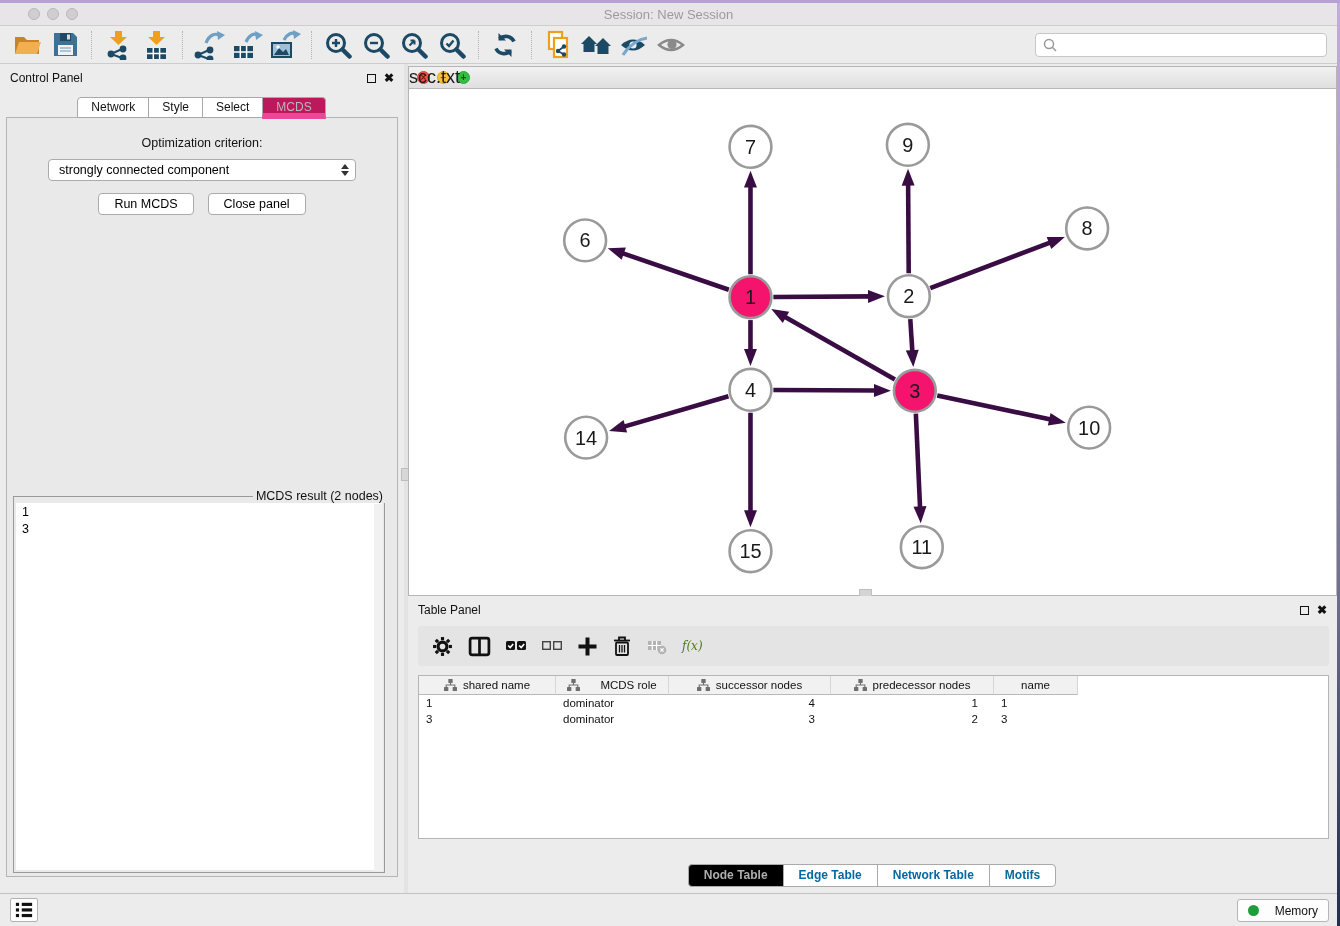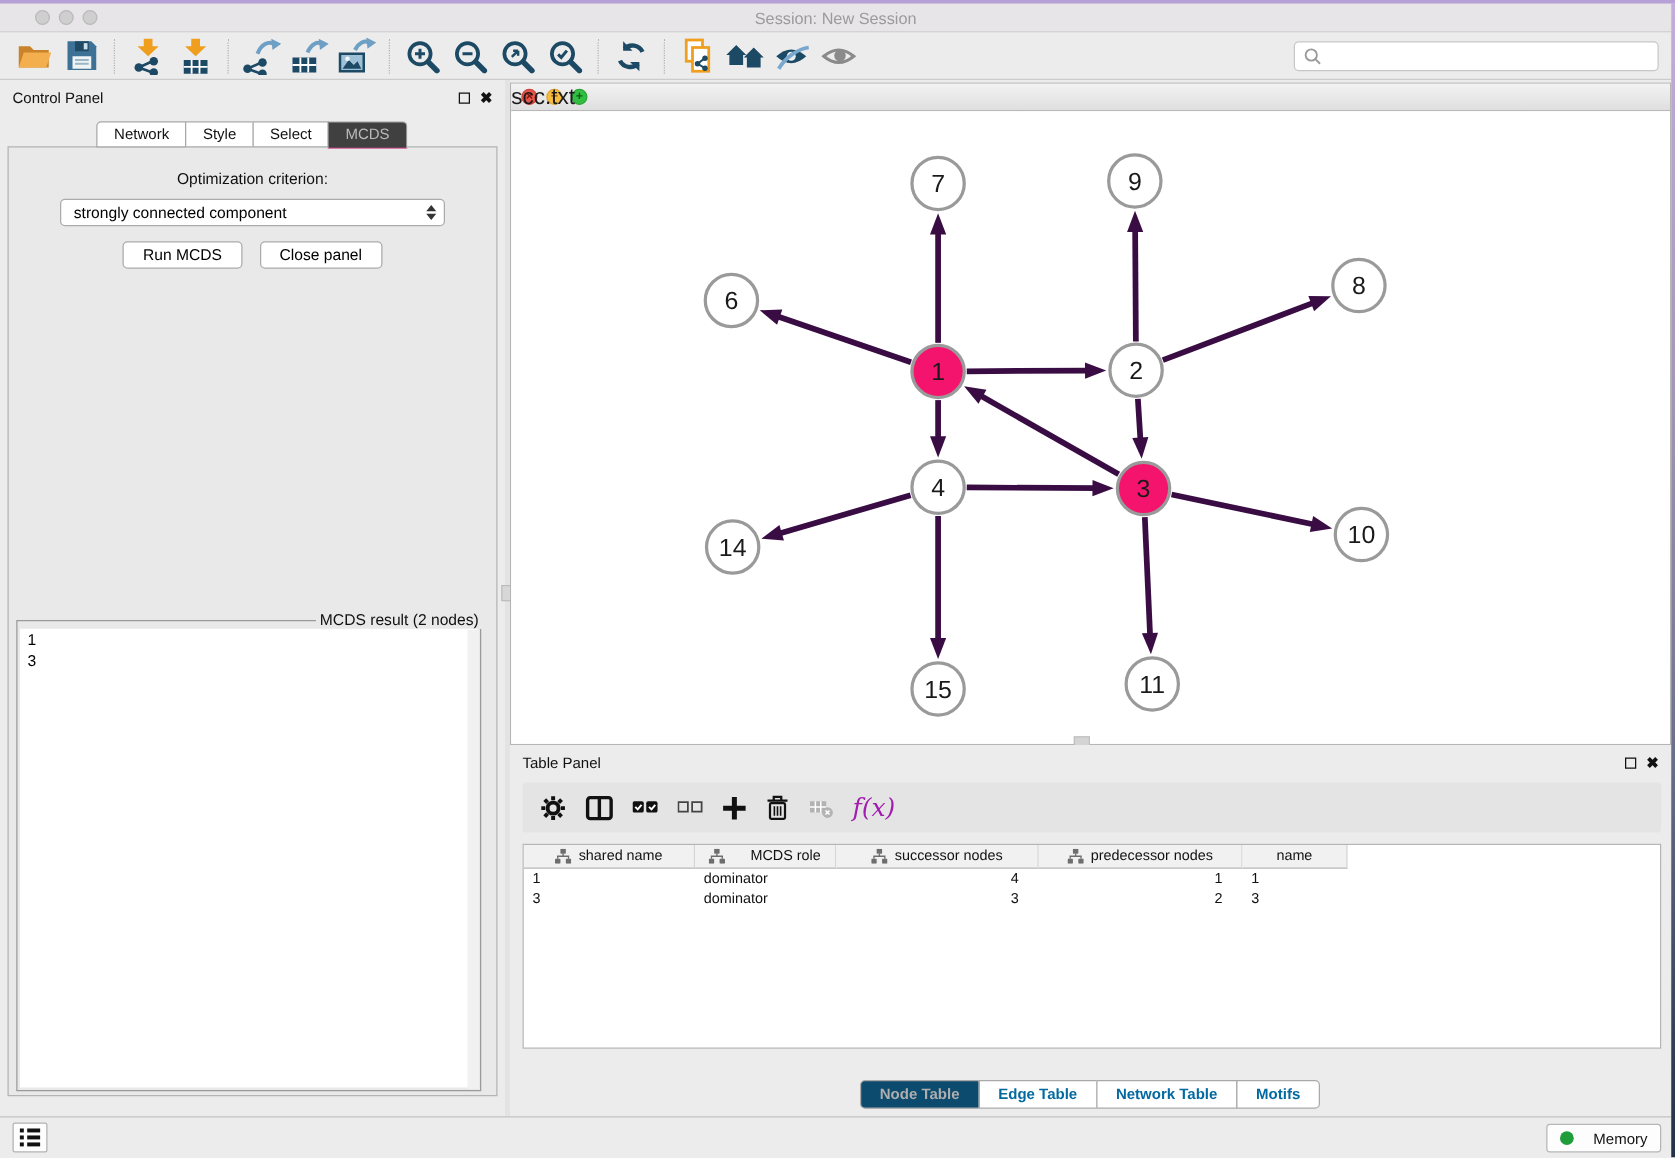--- a/index.html
+++ b/index.html
@@ -32,21 +32,21 @@
   #control-panel { position:absolute; top:0; left:0; width:404px; height:829px; background:#ececec; }
   .panel-head { height:28px; display:flex; align-items:center; padding:0 10px; font-size:12px; color:#111; }
   .panel-head .ph-icons { margin-left:auto; display:flex; align-items:center; gap:8px; }
   .float-ic { width:9px; height:9px; border:1.6px solid #111; display:inline-block; }
   .close-ic { font-size:12px; font-weight:bold; color:#111; line-height:1; }
   #cp-tabs { position:absolute; top:33px; left:0; width:100%; display:flex; justify-content:center; z-index:3; }
   .cp-tab { height:21px; line-height:19px; padding:0 13px; font-size:12px; background:#fff;
     border:1px solid #a8a8a8; margin-left:-1px; color:#111; }
   .cp-tab:first-child { border-radius:4px 0 0 0; }
   .cp-tab:last-child { border-radius:0 4px 0 0; }
-  .cp-tab.muted-sel { background:#404040; color:#b9b9b9; border-bottom:1px solid #ec4899; height:22px; }
+  .cp-tab.muted-sel { background:#be185d; color:#b9b9b9; border-bottom:6px solid #ec4899; height:22px; }
   #cp-content { position:absolute; top:53px; left:6px; width:392px; height:760px;
     background:#e9e9e9; border:1px solid #b4b4b4; }
   #opt-label { margin-top:18px; text-align:center; font-size:12.5px; color:#111; }
   #opt-select { margin:9px auto 0; width:308px; height:22px; background:#fff; border:1px solid #ababab;
     border-radius:4px; display:flex; align-items:center; padding:0 6px 0 10px; font-size:12.5px; }
   #opt-select .chevrons { margin-left:auto; display:flex; flex-direction:column; gap:2px; align-items:center; }
   .tri-up { width:0; height:0; border-left:4px solid transparent; border-right:4px solid transparent; border-bottom:5px solid #333; }
   .tri-dn { width:0; height:0; border-left:4px solid transparent; border-right:4px solid transparent; border-top:5px solid #333; }
   #cp-btn-row { margin-top:12px; display:flex; justify-content:center; gap:14px; }
   .cp-btn { height:22px; padding:0 15px; background:#fff; border:1px solid #ababab; border-radius:4px;
@@ -76,36 +76,36 @@
   #net-title { position:absolute; left:0; right:0; text-align:left; font-size:18px; color:#1a1a1a; }
   #net-canvas { position:relative; width:927px; height:506px; background:#fff; }
   #h-grip { position:absolute; bottom:-2px; left:450px; width:13px; height:8px;
     background:#d4d4d4; border:1px solid #c0c0c0; }
 
   
   #table-panel { position:absolute; top:532px; left:408px; width:929px; height:297px; background:#ececec; }
   #tp-toolbar { position:absolute; top:30px; left:10px; width:911px; height:40px; background:#e4e4e4;
     border-radius:3px; display:flex; align-items:center; padding-left:14px; gap:15px; }
   .tp-ic { display:flex; align-items:center; justify-content:center; height:26px; }
-  #fx-label { font-family:"DejaVu Serif", serif; font-style:italic; color:#a21caf; font-size:20px; }
+  #fx-label { font-family:"DejaVu Serif", serif; font-style:italic; color:#4d7c0f; font-size:12px; }
   #node-table { position:absolute; top:79px; left:10px; width:911px; height:164px; background:#fff;
     border:1px solid #b5b5b5; overflow:hidden; }
   #table-header-row { display:flex; height:19px; }
   .th { background:#f1f1f1; border-right:1px solid #d6d6d6; border-bottom:1px solid #b9b9b9;
     display:flex; align-items:center; justify-content:center; gap:6px; font-size:11.5px; color:#111; }
   .th .tree-icon { display:flex; }
   .tr { display:flex; height:16px; }
   .td { font-size:11.5px; color:#111; line-height:16px; padding:0 16px 0 7px; }
   .td[style*="right"] { padding:0 16px 0 2px; }
   #tp-tabs { position:absolute; bottom:6px; left:0; width:100%; display:flex; justify-content:center; }
   .tp-tab { height:23px; line-height:21px; padding:0 15px; background:#fff; border:1px solid #a9a9a9;
     margin-left:-1px; font-size:12px; font-weight:bold; color:#0369a1; }
   .tp-tab:first-child { border-radius:4px 0 0 4px; }
   .tp-tab:last-child { border-radius:0 4px 4px 0; }
-  .tp-tab.sel { background:#0c4a6e; color:#aeaeae; }
+  .tp-tab.sel { background:#000000; color:#aeaeae; }
 
   
   #statusbar { position:absolute; top:893px; left:0; width:1337px; height:33px; background:#ececec;
     border-top:1px solid #c2c2c2; }
   #list-btn { position:absolute; left:10px; top:4px; width:28px; height:24px; background:#fdfdfd;
     border:1px solid #b2b2b2; border-radius:2px; display:flex; align-items:center; justify-content:center; }
   #memory-btn { position:absolute; right:8px; top:5px; height:23px; background:#fdfdfd;
     border:1px solid #b6b6b6; border-radius:3px; display:flex; align-items:center; gap:16px;
     padding:0 10px; font-size:12px; color:#111; }
   #memory-dot { width:11px; height:11px; border-radius:50%; background:#1f9d3b; }

